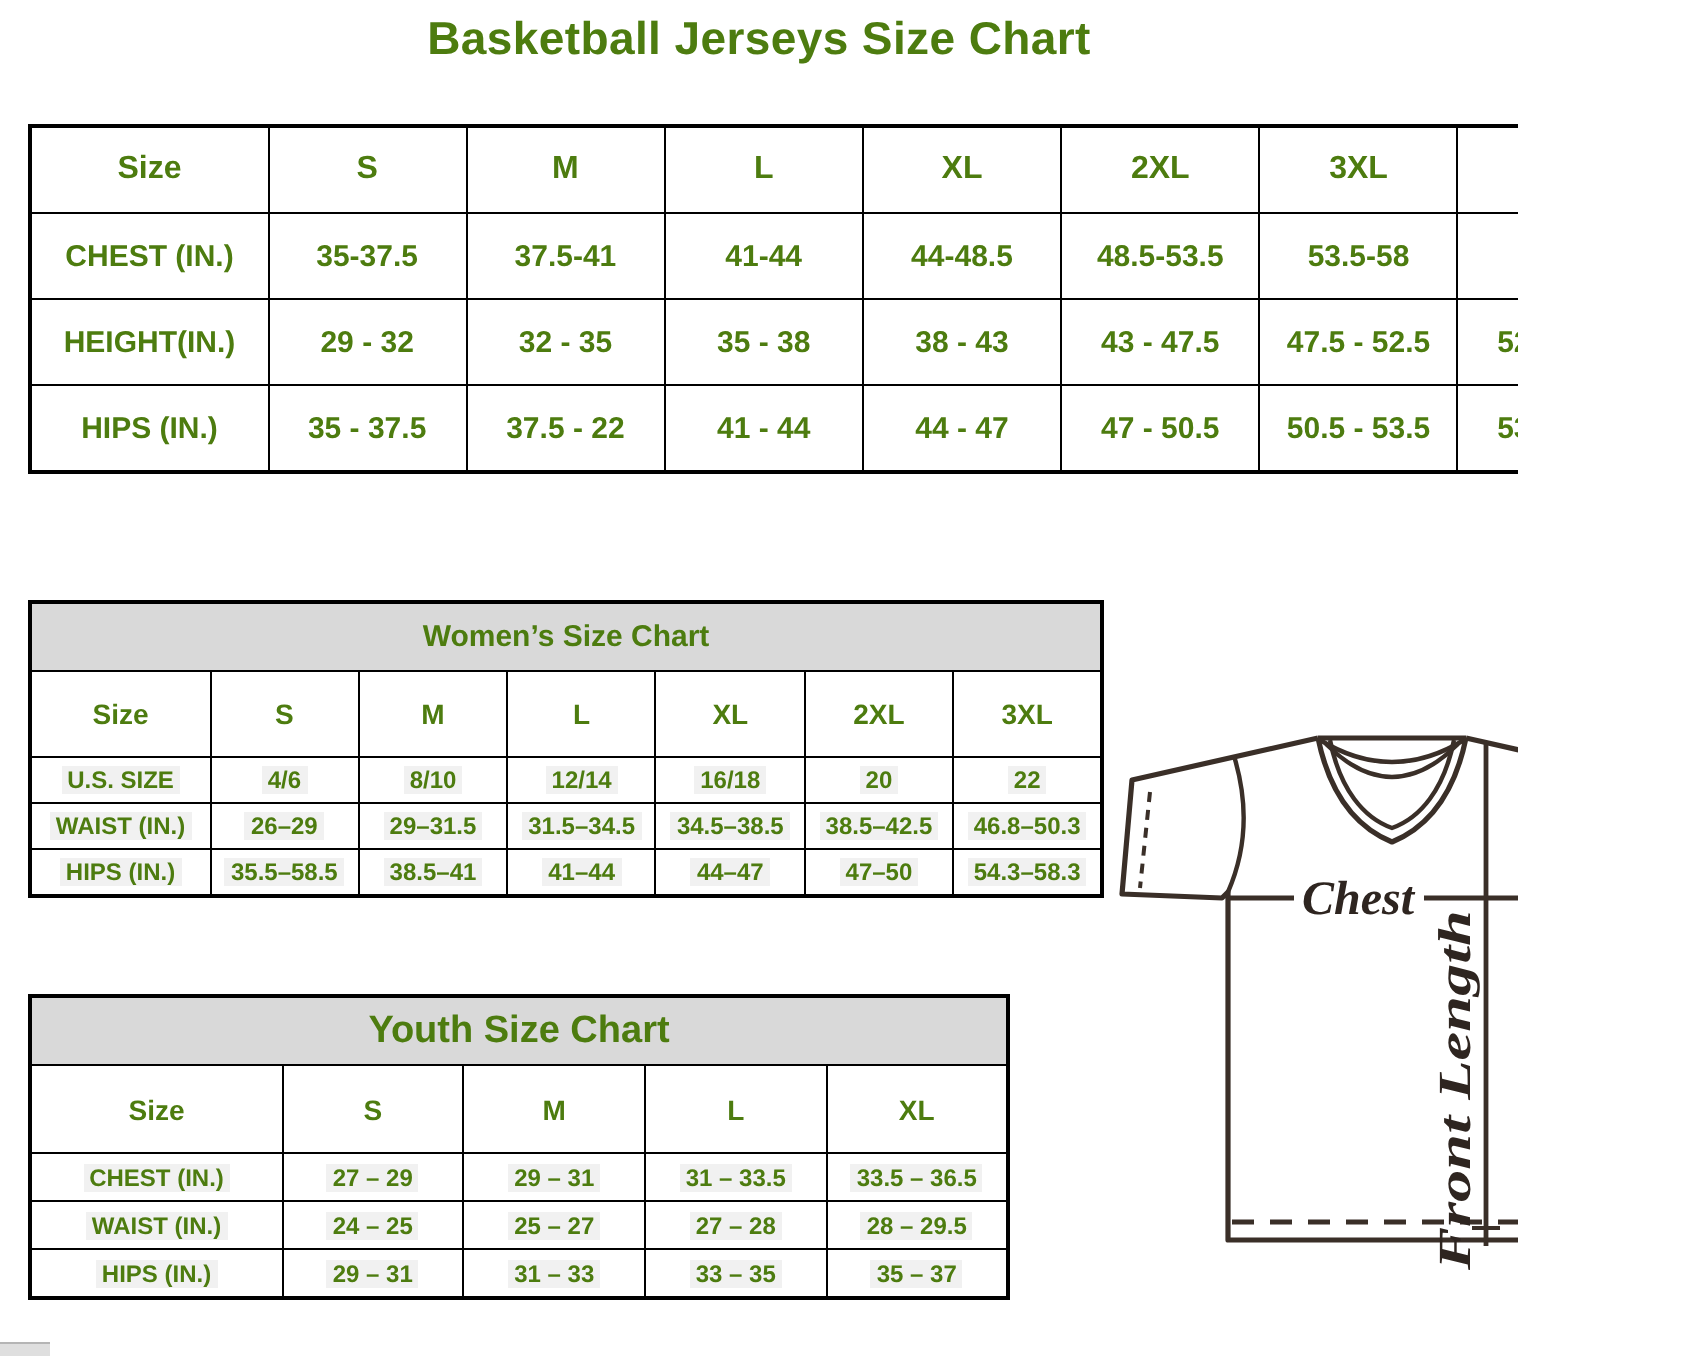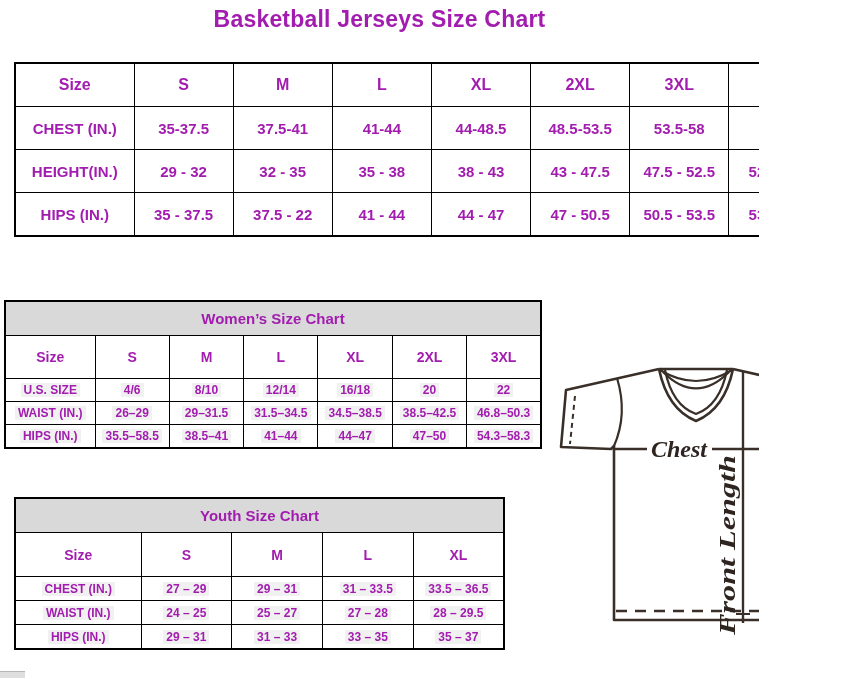--- a/index.html
+++ b/index.html
@@ -1,37 +1,37 @@
 <!DOCTYPE html>
 <html><head>
 <meta charset="utf-8">
 <style>
   html,body{margin:0;padding:0;background:#ffffff;}
   #page{position:relative;width:759px;height:679px;background:#ffffff;overflow:hidden;
-        font-family:"Liberation Sans",sans-serif;color:#a21caf;}
+        font-family:"Liberation Sans",sans-serif;color:#4d7c0f;}
   .page-title{position:absolute;top:6px;left:0;width:100%;text-align:center;
         font-size:23px;font-weight:bold;letter-spacing:.2px;}
   table.chart{position:absolute;border-collapse:collapse;table-layout:fixed;
         background:#fff;border:2.5px solid #000;}
   table.chart th,table.chart td{border:1.5px solid #000;text-align:center;vertical-align:middle;
         padding:0;font-weight:bold;overflow:hidden;white-space:nowrap;}
   .band th{background:#d9d9d9;border-bottom:2px solid #000;}
   
   #mens{left:14px;top:62px;width:815px;}
   #mens .band th{height:40px;font-size:17px;}
   #mens .size-row th{height:42px;font-size:16px;}
   #mens .data-row th,#mens .data-row td{height:42px;font-size:15px;}
   
-  #womens{left:4px;top:300px;width:538px;padding-left:45px;}
+  #womens{left:14px;top:300px;width:538px;padding-left:45px;}
   #womens .band th{height:33px;font-size:15px;}
   #womens .size-row th{height:42px;font-size:14px;}
   #womens .data-row th,#womens .data-row td{height:22px;font-size:12px;margin-left:47px;}
   
   #youth{left:14px;top:497px;width:491px;}
-  #youth .band th{height:33px;font-size:15px;}
+  #youth .band th{height:33px;font-size:19px;}
   #youth .size-row th{height:43px;font-size:14px;}
   #youth .data-row th,#youth .data-row td{height:23px;font-size:12px;}
   .hl{background:#f1f1f1;padding:0 3px;}
   
   .jersey{position:absolute;left:556px;top:352px;width:284px;height:320px;}
   .jersey path,.jersey line{fill:none;stroke:#3a2f28;stroke-linejoin:round;stroke-linecap:butt;}
   .jersey text{fill:#2e2520;font-family:"Liberation Serif",serif;font-style:italic;font-weight:bold;}
   
   .sb-left{position:absolute;left:0;top:671px;width:25px;height:6px;background:#dfdfdf;border-top:1px solid #b5b5b5;}
   .sb-right{position:absolute;left:816px;top:673px;width:27px;height:3px;background:#cccccc;}

